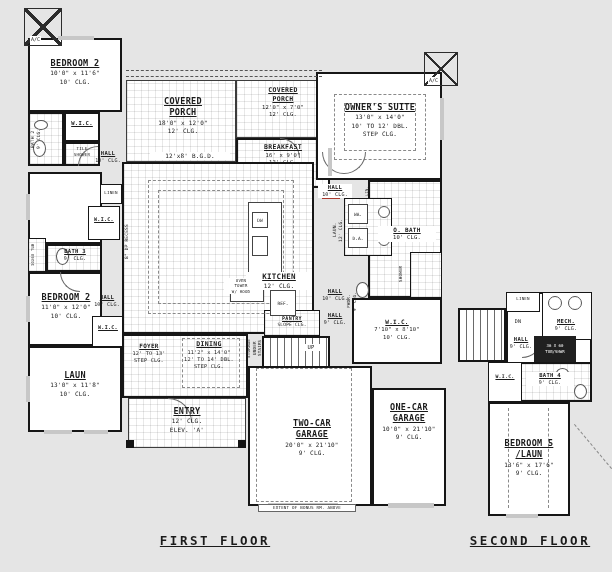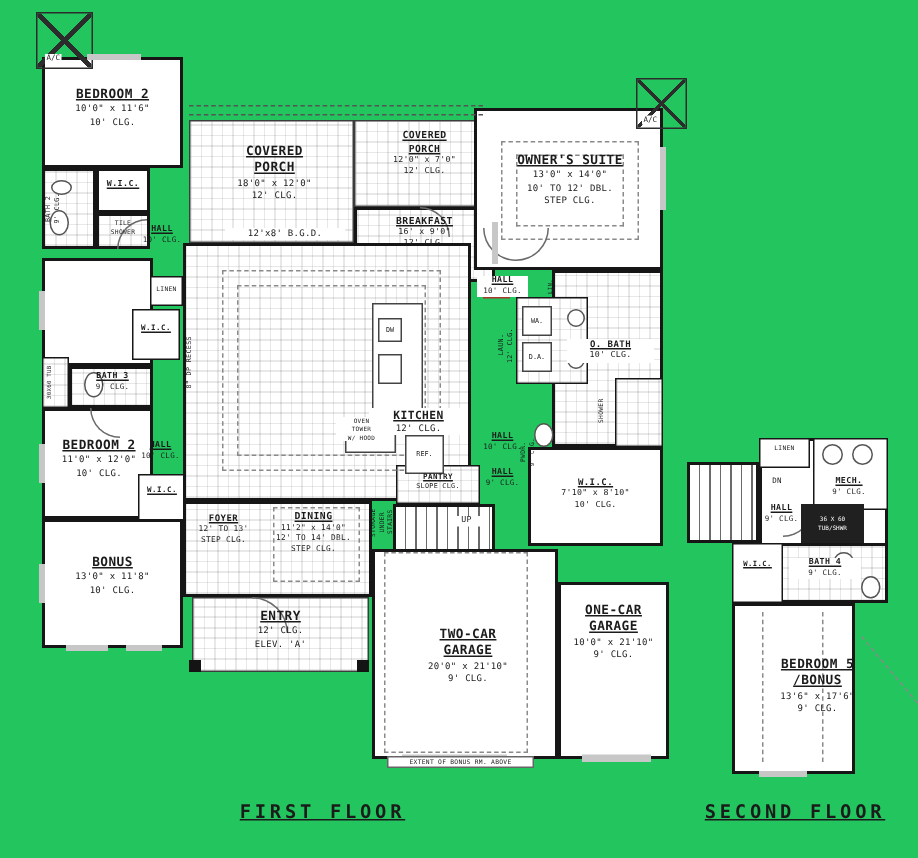--- a/index.html
+++ b/index.html
@@ -1,17 +1,17 @@
 <!DOCTYPE html>
 <html><head>
 <meta charset="utf-8">
 <style>
   *{box-sizing:border-box;margin:0;padding:0}
   body{background:#fff}
-  .plan{position:relative;width:612px;height:572px;background:#22c55e;overflow:hidden;
+  .plan{position:relative;width:612px;height:572px;background:#e5e5e5;overflow:hidden;
         font-family:"DejaVu Sans Mono",monospace;color:#1b1b1b}
   .rm{position:absolute;border:2.5px solid #161616;background:#fff}
   .thin{border-width:1.5px}
   .open{border-color:#3c3c3c;border-width:1.5px}
   .tile{background-image:
      repeating-linear-gradient(0deg,rgba(0,0,0,.09) 0 1px,transparent 1px 7px),
      repeating-linear-gradient(90deg,rgba(0,0,0,.09) 0 1px,transparent 1px 7px)}
   .lbl{position:absolute;text-align:center;font-size:6px;line-height:1.35;letter-spacing:.2px;z-index:6}
   .nm{text-decoration:underline;font-size:7px;font-weight:bold;letter-spacing:.3px}
   .big .nm{font-size:8.5px}
@@ -166,21 +166,21 @@
     <div>10' CLG.</div>
   </div>
   <div class="lbl" style="left:92px;top:294px;width:30px;font-size:5px">
     <div class="nm" style="font-size:5.5px">HALL</div>
     <div>10' CLG.</div>
   </div>
   <div class="lbl" style="left:94px;top:324px;width:28px;font-size:5px">
     <div class="nm" style="font-size:5px">W.I.C.</div>
   </div>
   <div class="lbl big" style="left:30px;top:370px;width:90px">
-    <div class="nm">BONUS</div>
+    <div class="nm">LAUN</div>
     <div>13'0" x 11'8"</div>
     <div>10' CLG.</div>
   </div>
   <div class="lbl" style="left:126px;top:342px;width:46px;font-size:5.2px">
     <div class="nm" style="font-size:6px">FOYER</div>
     <div>12' TO 13'</div>
     <div>STEP CLG.</div>
   </div>
   <div class="lbl big" style="left:152px;top:406px;width:70px">
     <div class="nm">ENTRY</div>
@@ -329,23 +329,23 @@
     <div class="nm" style="font-size:5.5px">HALL</div>
     <div>9' CLG.</div>
   </div>
   <div class="lbl" style="left:490px;top:374px;width:30px;font-size:4.8px">
     <div class="nm" style="font-size:4.8px">W.I.C.</div>
   </div>
   <div class="lbl" style="left:526px;top:372px;width:48px;font-size:5px;background:#fff">
     <div class="nm" style="font-size:5.5px">BATH 4</div>
     <div>9' CLG.</div>
   </div>
-  <div class="lbl big" style="left:506px;top:438px;width:78px">
+  <div class="lbl big" style="left:490px;top:438px;width:78px">
     <div class="nm">BEDROOM 5</div>
-    <div class="nm">/BONUS</div>
+    <div class="nm">/LAUN</div>
     <div>13'6" x 17'6"</div>
     <div>9' CLG.</div>
   </div>
 
   <div class="title" style="left:156px;top:533px;width:118px">FIRST FLOOR</div>
   <div class="title" style="left:458px;top:533px;width:144px">SECOND FLOOR</div>
 
 </div>
 
 </body></html>

